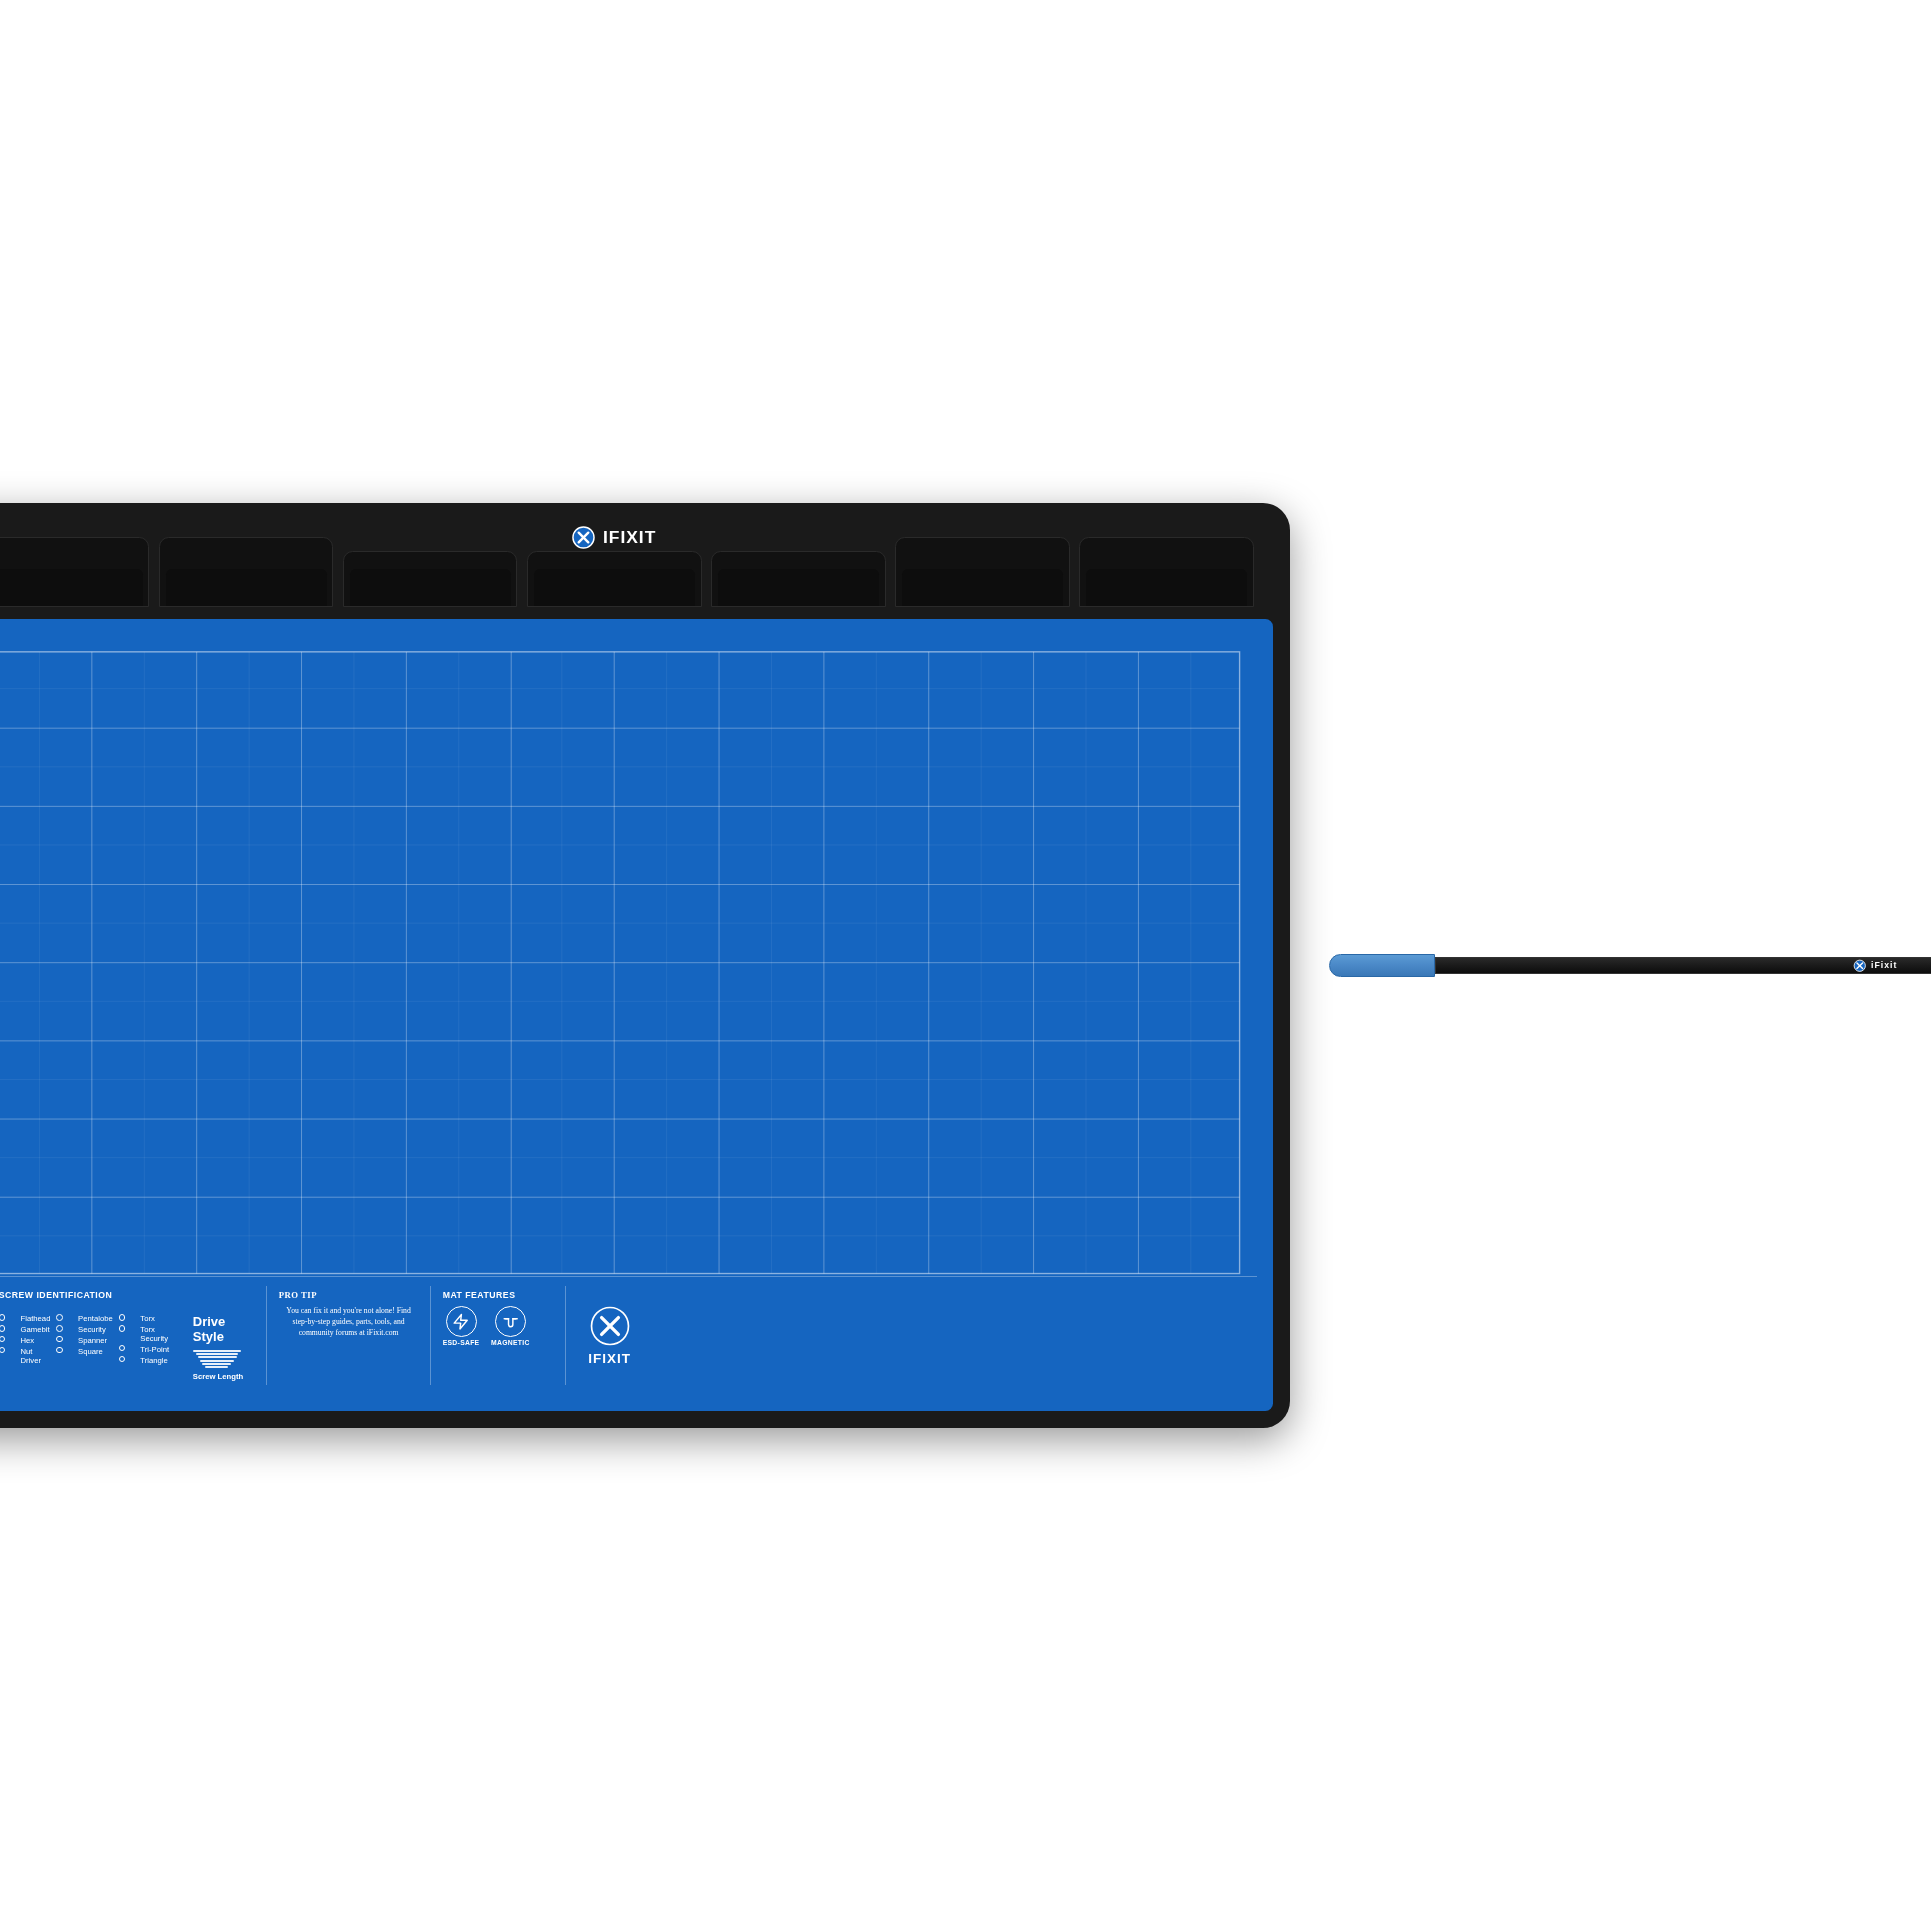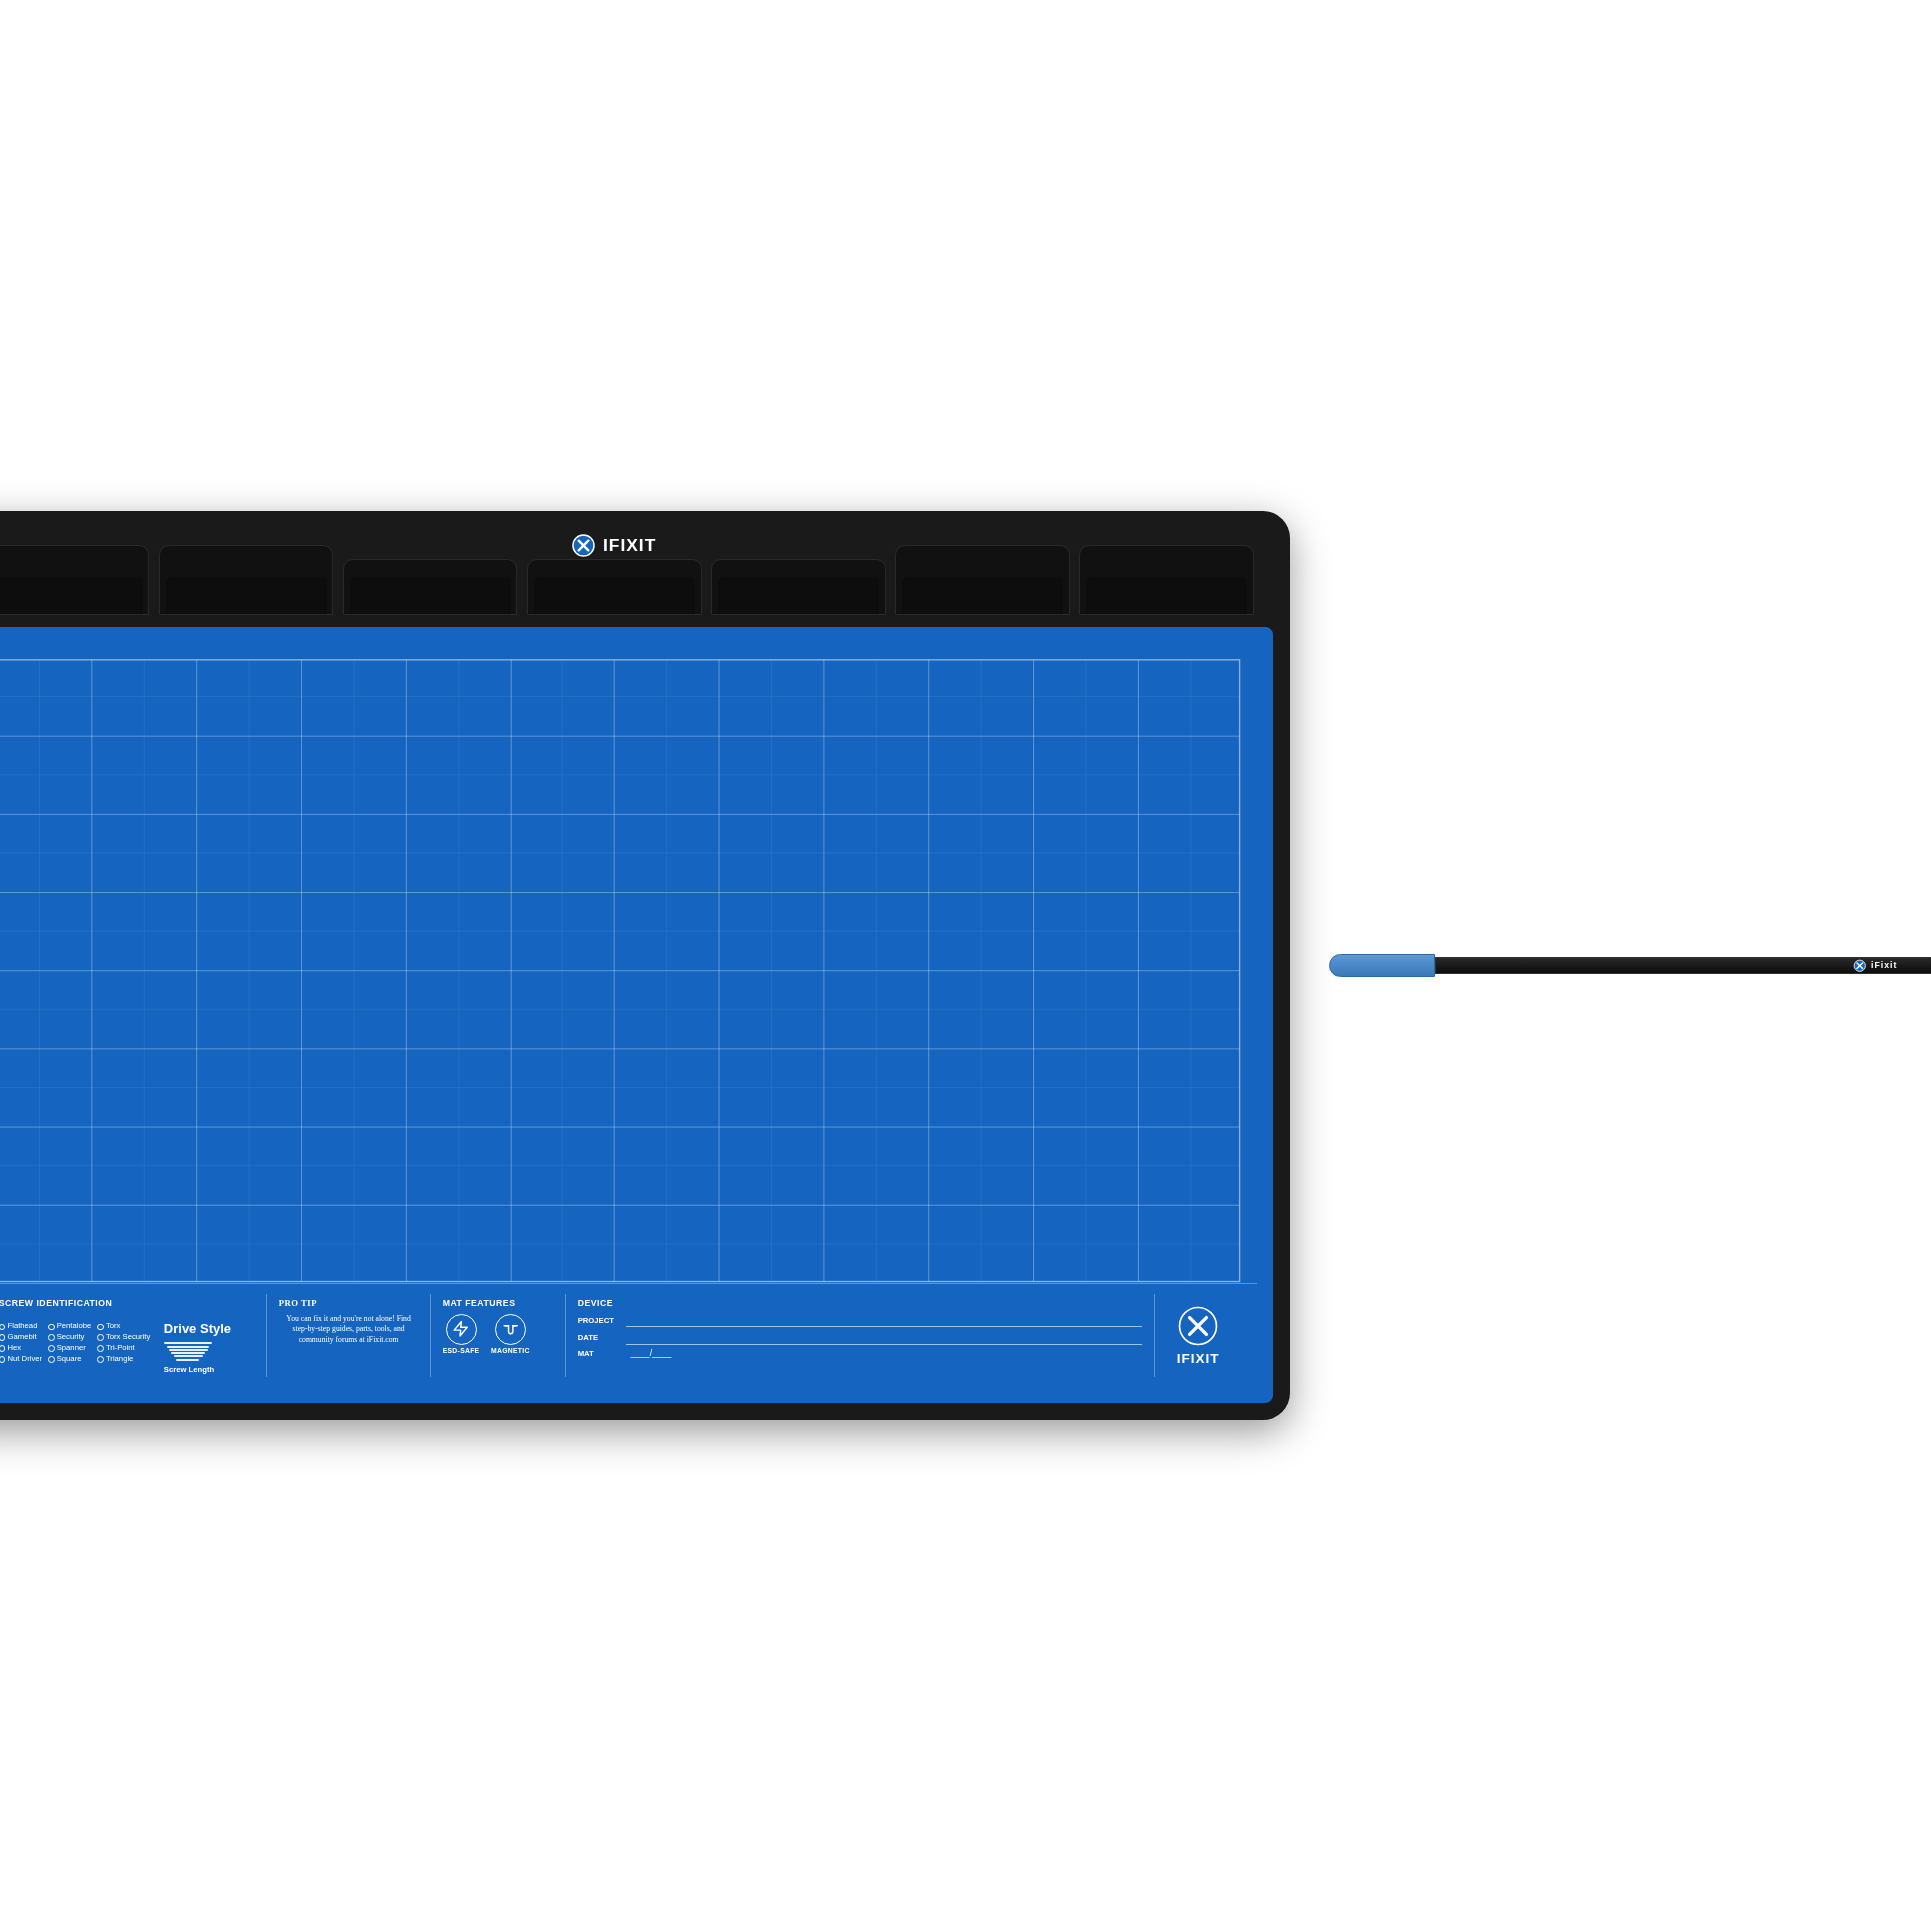--- a/index.html
+++ b/index.html
@@ -148,22 +148,22 @@
 
     .screw-col {
       display: flex;
       flex-direction: column;
       gap: 1.9px;
       font-size: 7.7px;
     }
 
     .screw-item {
       display: flex;
-      align-items: flex-end;
-      gap: 2px;
+      align-items: flex-start;
+      gap: 15px;
     }
 
     .screw-dot {
       width: 6.8px;
       height: 6.8px;
       border-radius: 50%;
       border: 1.4px solid white;
       flex-shrink: 0;
     }
 
@@ -491,37 +491,20 @@
                   <path d="M5 8h4v8a3 3 0 006 0V8h4" fill="none" stroke="white" stroke-width="2" stroke-linecap="round"></path>
                   <line x1="3" y1="8" x2="9" y2="8" stroke="white" stroke-width="2" stroke-linecap="round"></line>
                   <line x1="15" y1="8" x2="21" y2="8" stroke="white" stroke-width="2" stroke-linecap="round"></line>
                 </svg>
               </div>
               <span class="feature-icon-label">MAGNETIC</span>
             </div>
           </div>
         </div>
 
-        <div class="info-section" style="flex:1;">
-          <div class="info-section-title">DEVICE</div>
-          <div class="device-fields">
-            <div class="device-field">
-              <span class="device-field-label">PROJECT</span>
-              <div class="device-field-line"></div>
-            </div>
-            <div class="device-field">
-              <span class="device-field-label">DATE</span>
-              <div class="device-field-line"></div>
-            </div>
-            <div class="device-field">
-              <span class="device-field-label">MAT</span>
-              <span style="font-size:8.7px;margin-left:3.9px;">____/____</span>
-            </div>
-          </div>
-        </div>
 
         <div class="info-section ifixit-badge-section" style="border-right:none;">
           <svg class="badge-icon" viewBox="0 0 50 50" xmlns="http://www.w3.org/2000/svg">
             <circle cx="25" cy="25" r="22" fill="#1565c0" stroke="white" stroke-width="2"></circle>
             <line x1="15" y1="15" x2="35" y2="35" stroke="white" stroke-width="4" stroke-linecap="round"></line>
             <line x1="35" y1="15" x2="15" y2="35" stroke="white" stroke-width="4" stroke-linecap="round"></line>
           </svg>
           <span class="badge-text" style="color:white;">IFIXIT</span>
         </div>
 

